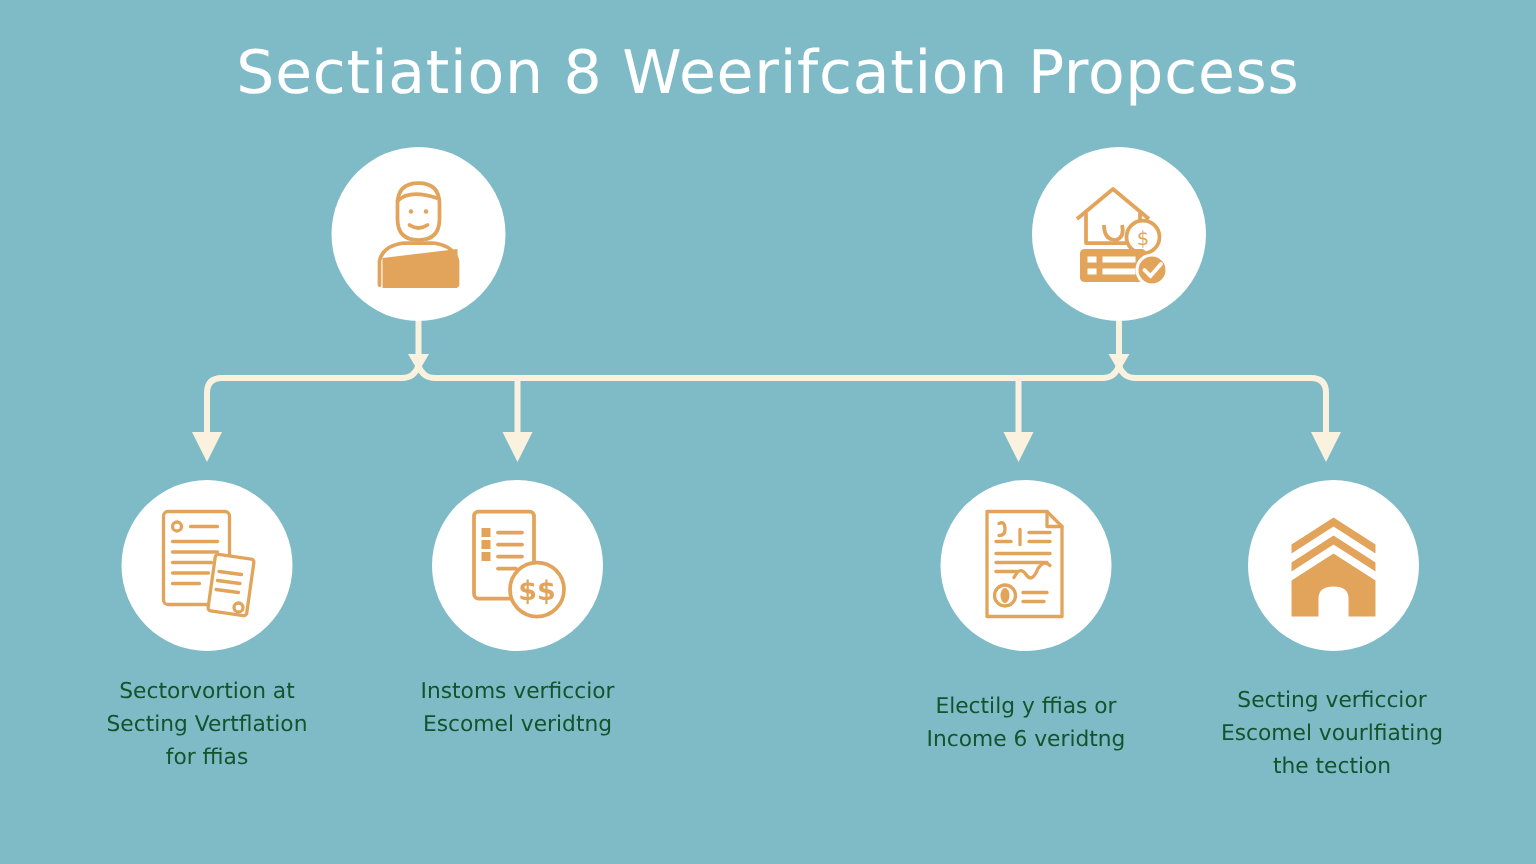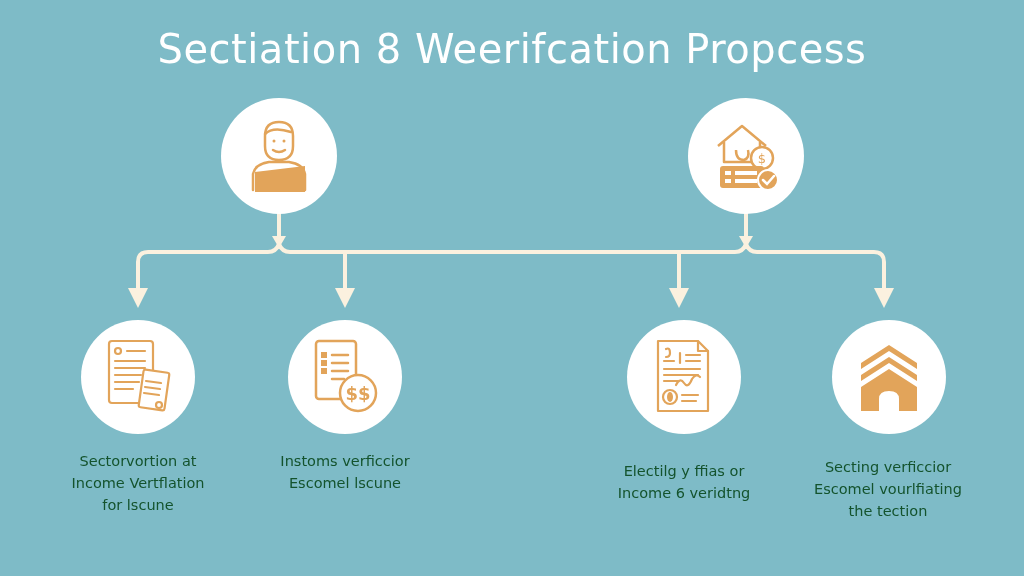--- a/index.html
+++ b/index.html
@@ -151,26 +151,26 @@
 <div class="node bottom" style="left:832px; top:320px;">
   <svg width="64" height="72" viewBox="0 0 64 72">
     <polygon points="4,22 32,4 60,22 60,28 32,10 4,28" fill="#e2a45a"></polygon>
     <polygon points="4,34 32,16 60,34 60,40 32,22 4,40" fill="#e2a45a"></polygon>
     <path d="M4 46 L32 28 L60 46 L60 70 L42 70 L42 58 Q42 50 32 50 Q22 50 22 58 L22 70 L4 70 Z" fill="#e2a45a"></path>
   </svg>
 </div>
 
 <div class="caption" style="left:38px; top:450px;">
   <span>Sectorvortion at</span>
-  <span>Income Vertflation</span>
-  <span>for lscune</span>
+  <span>Secting Vertflation</span>
+  <span>for ffias</span>
 </div>
 <div class="caption" style="left:245px; top:450px;">
   <span>Instoms verficcior</span>
-  <span>Escomel lscune</span>
+  <span>Escomel veridtng</span>
 </div>
 <div class="caption" style="left:584px; top:460px;">
   <span>Electilg y ffias or</span>
   <span>Income 6 veridtng</span>
 </div>
 <div class="caption" style="left:788px; top:456px;">
   <span>Secting verficcior</span>
   <span>Escomel vourlfiating</span>
   <span>the tection</span>
 </div>

